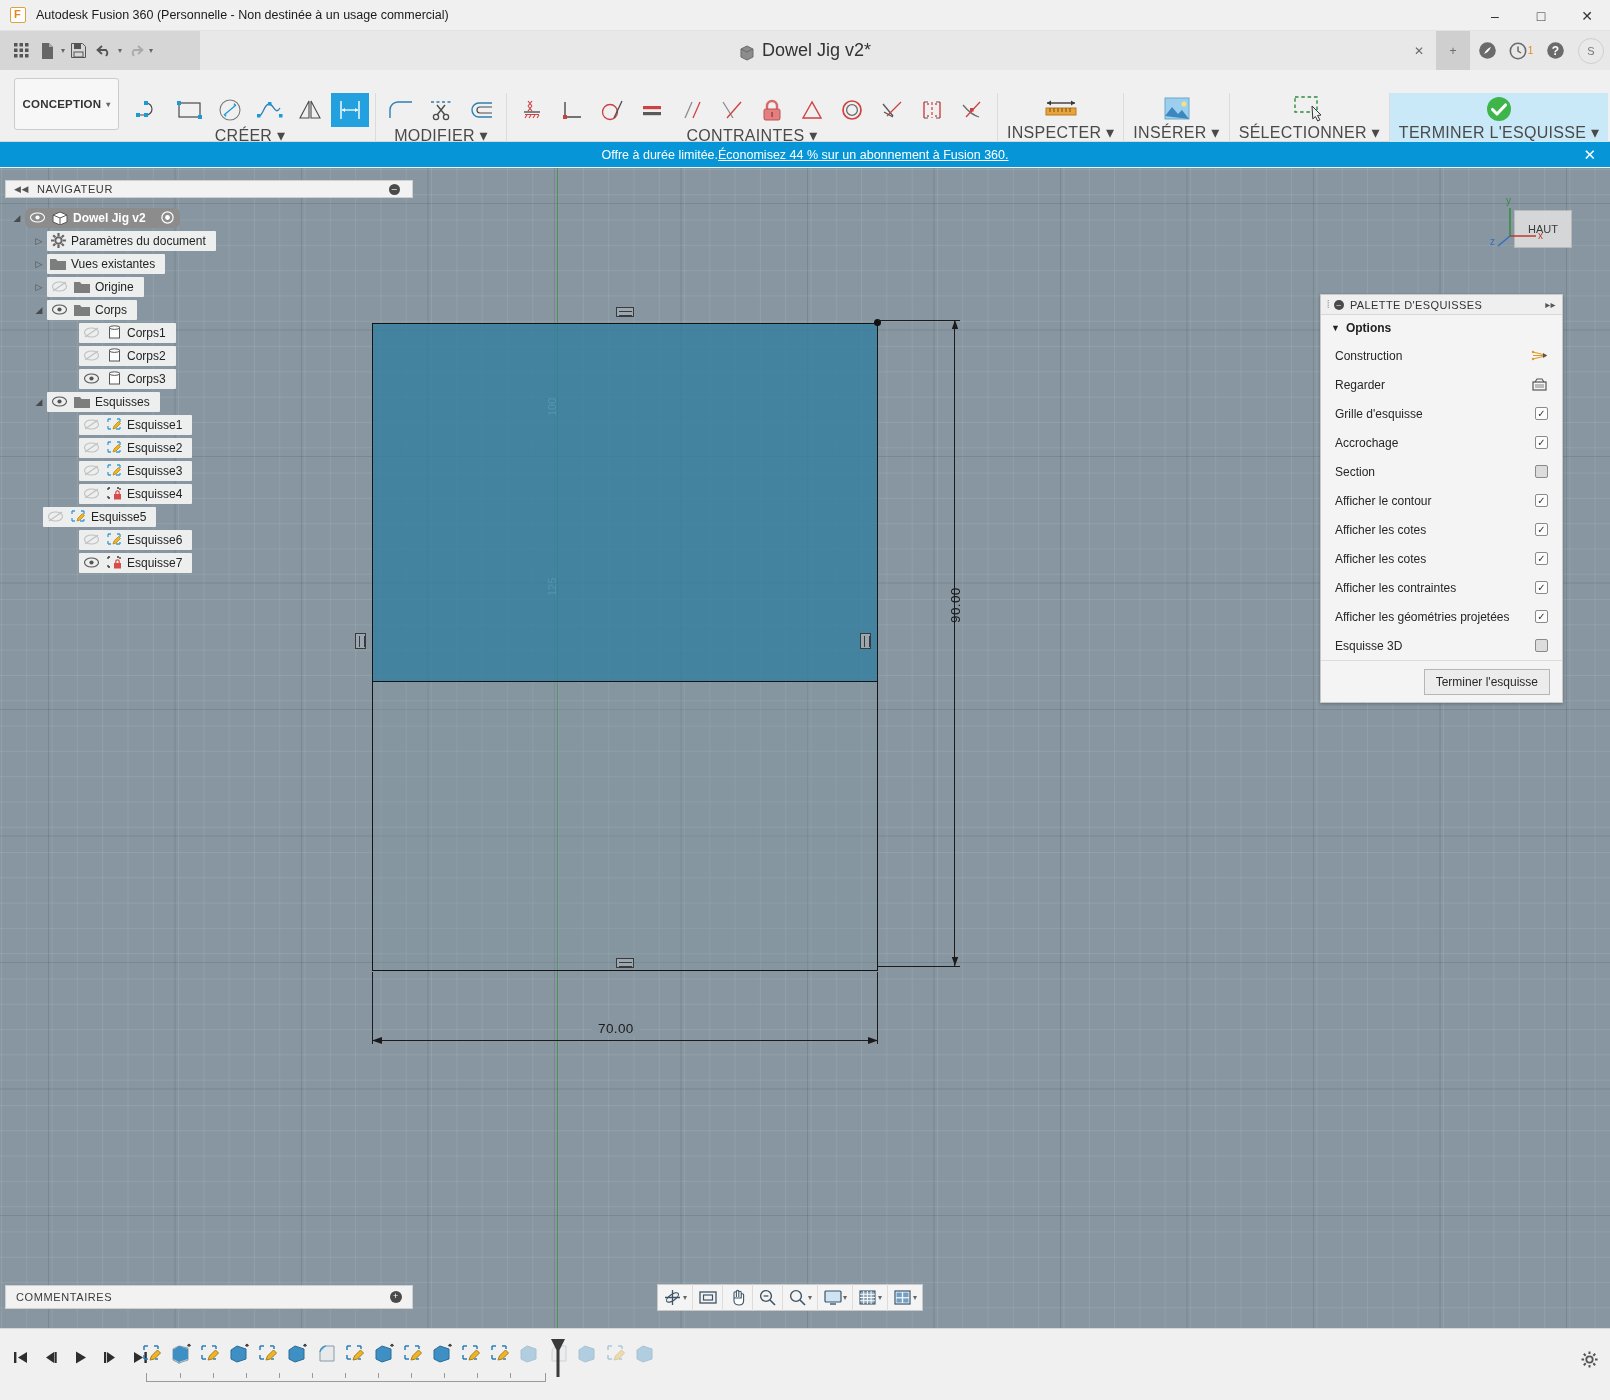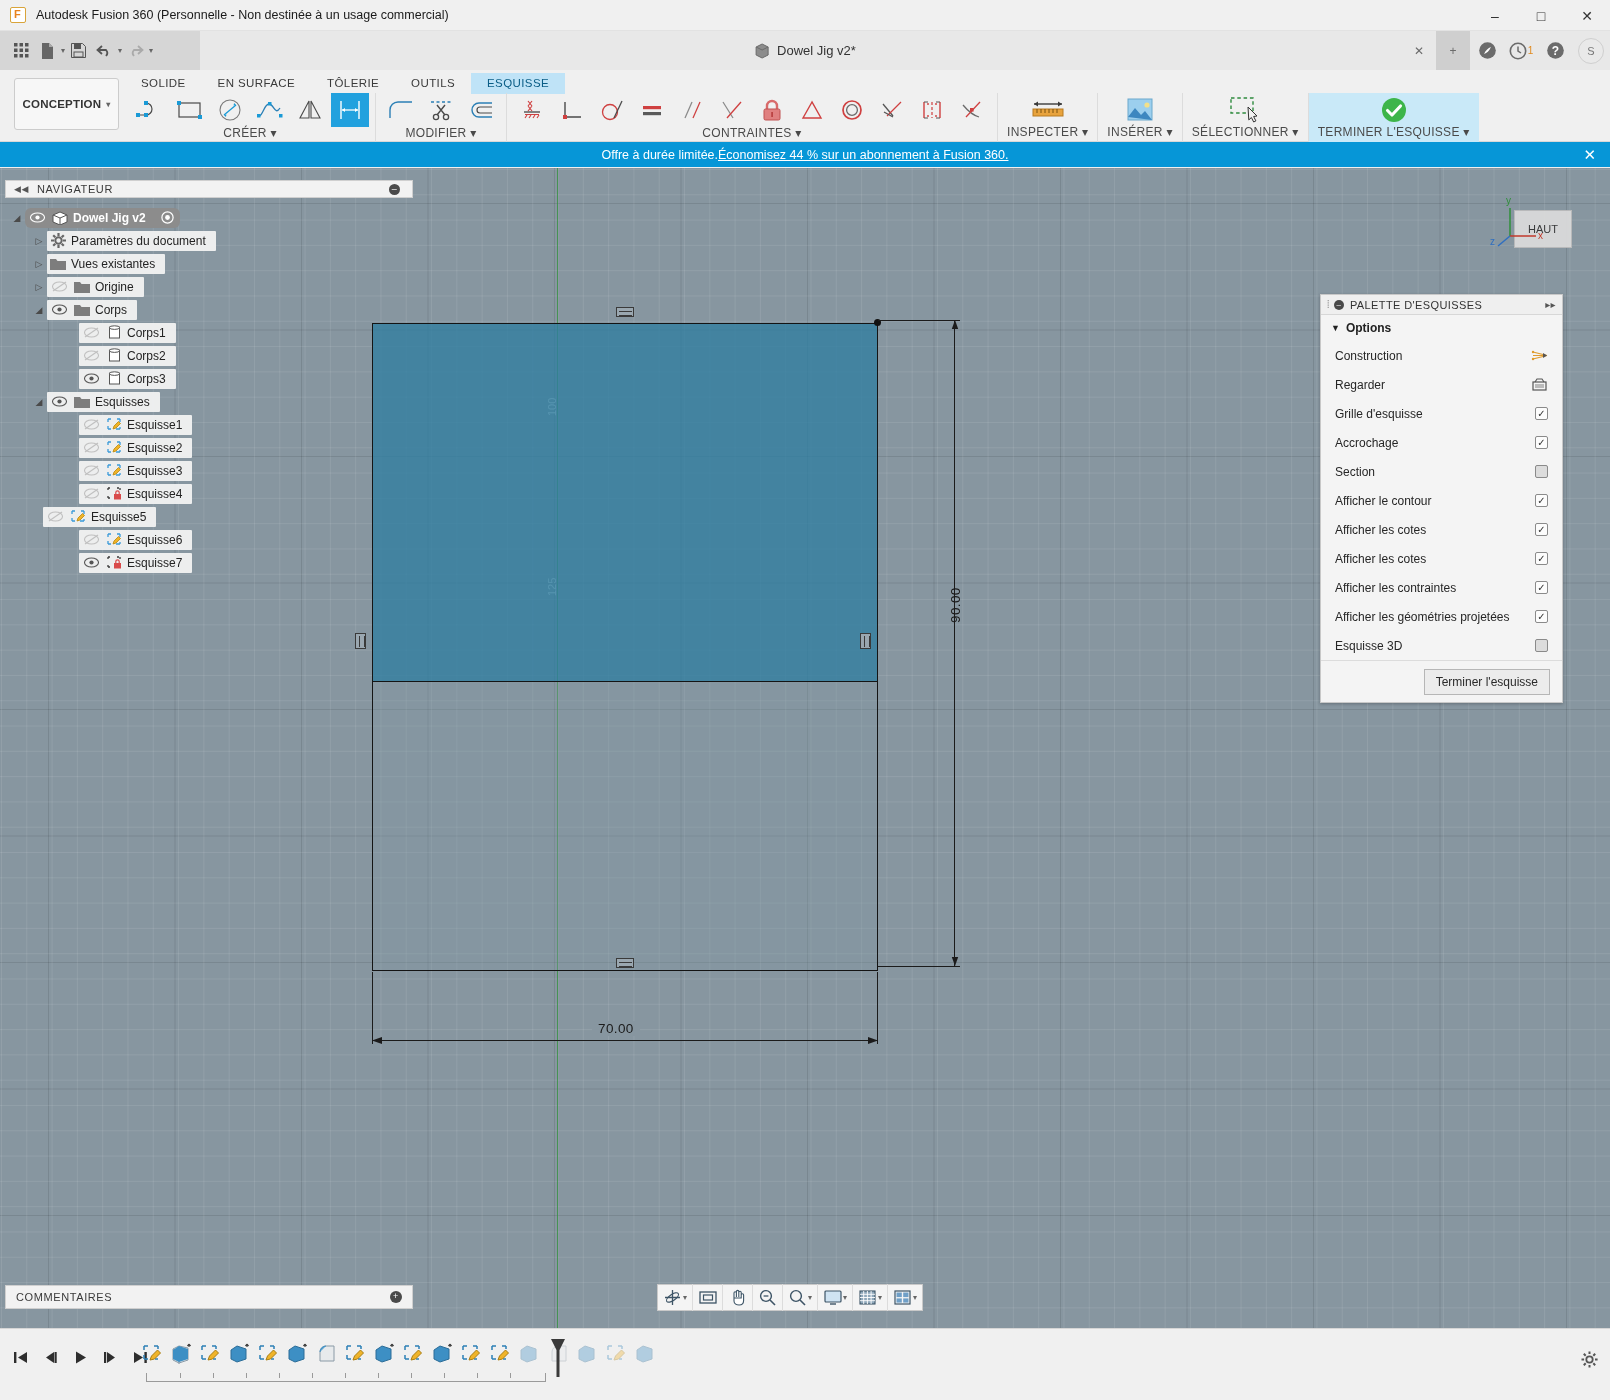--- a/index.html
+++ b/index.html
@@ -16,22 +16,22 @@
   .wbtn { width:46px; height:31px; display:flex; align-items:center; justify-content:center;
      font-size:14px; color:#333; }
   #winctrls{position:absolute; right:0; top:0; display:flex;}
 
   
   #qarow { height:39px; background:#e8e8e8; display:flex; align-items:center; position:relative; }
   #qaleft { display:flex; align-items:center; height:39px; background:#d6d6d6; padding:0 8px; width:200px;}
   .qabtn{ width:26px;height:26px; display:flex;align-items:center;justify-content:center; color:#555;}
   .qabtn svg{display:block;}
   .caret{font-size:8px;color:#666;margin-left:1px;}
-  #doctab{ position:absolute; left:50%; transform:translateX(-50%); display:flex; align-items:flex-start; gap:7px;
-     font-size:13px; color:#333;}
+  #doctab{ position:absolute; left:50%; transform:translateX(-50%); display:flex; align-items:flex-end; gap:7px;
+     font-size:18px; color:#333;}
   #tabright{position:absolute; right:0; top:0; height:39px; display:flex; align-items:center; padding-right:6px;}
   .trbtn{width:34px;height:39px;display:flex;align-items:center;justify-content:center;color:#6b6b6b;}
   #newtab{background:#cfcfcf;}
   #avatar{width:26px;height:26px;border-radius:50%;background:#e9e9e9;border:1px solid #cfcfcf;
      display:flex;align-items:center;justify-content:center;font-size:11px;color:#777;margin-left:6px;}
 
   
   #ribbon{height:72px;background:#f0f0f0;display:flex;align-items:flex-start;position:relative;
      border-bottom:1px solid #d8d8d8;}
   #designbox{width:105px;height:52px;margin:8px 0 0 14px;border:1px solid #cccccc;background:#f7f7f7;
@@ -40,21 +40,21 @@
   #ribtabs{position:absolute;left:125px;top:3px;display:flex;gap:0;}
   .ribtab{padding:4px 16px 5px;font-size:11.5px;color:#3a3a3a;letter-spacing:.4px;}
   .ribtab.active{background:#bfe3f7;color:#0a5d86;}
   #ribgroups{position:absolute;left:125px;top:23px;display:flex;align-items:flex-start;height:49px;}
   .rgroup{display:flex;flex-direction:column;align-items:center;padding:0 6px;height:49px;
      border-right:1px solid #dcdcdc;}
   .rgroup:last-child{border-right:none;}
   .ricons{display:flex;align-items:center;gap:2px;height:34px;}
   .ricon{width:38px;height:34px;display:flex;align-items:center;justify-content:center;}
   .ricon.sel{background:#22a1de;}
-  .glabel{font-size:12px;color:#4a4a4a;letter-spacing:.3px;margin-top:-1px;}
+  .glabel{font-size:16px;color:#4a4a4a;letter-spacing:.3px;margin-top:-1px;}
   .bigbtn{display:flex;flex-direction:column;align-items:center;justify-content:flex-start;
      width:auto;padding:0 9px;height:49px;}
   .bigbtn .bi{height:33px;display:flex;align-items:center;}
   .bigbtn.hl{background:#c9e9f8;}
 
   
   #banner{height:25px;background:#0696d7;color:#fff;display:flex;align-items:center;
      justify-content:center;font-size:12.5px;position:relative;}
   #banner a{color:#fff;text-decoration:underline;}
   #bannerclose{position:absolute;right:14px;font-size:15px;color:#fff;}
@@ -260,27 +260,20 @@
     <div id="avatar">S</div>
   </div>
 </div>
 
 <div id="ribbon">
   <div id="designbox">
     <span>CONCEPTION</span>
       <span class="caret" style="margin-left:5px">▾</span>
   </div>
 
-  <div id="ribtabs">
-    <div class="ribtab">SOLIDE</div>
-    <div class="ribtab">EN SURFACE</div>
-    <div class="ribtab">TÔLERIE</div>
-    <div class="ribtab">OUTILS</div>
-    <div class="ribtab active">ESQUISSE</div>
-  </div>
 
   <div id="ribgroups">
 
     <div class="rgroup">
       <div class="ricons">
         <div class="ricon">
           <svg width="30" height="24" viewBox="0 0 30 24">
               <path d="M3 17h8a6 6 0 0 0 0-12" fill="none" stroke="#4a4a4a" stroke-width="1.2"></path>
               <rect x="1" y="15" width="4" height="4" fill="#1a9ad6"></rect>
               <rect x="9" y="15" width="4" height="4" fill="#1a9ad6"></rect>

